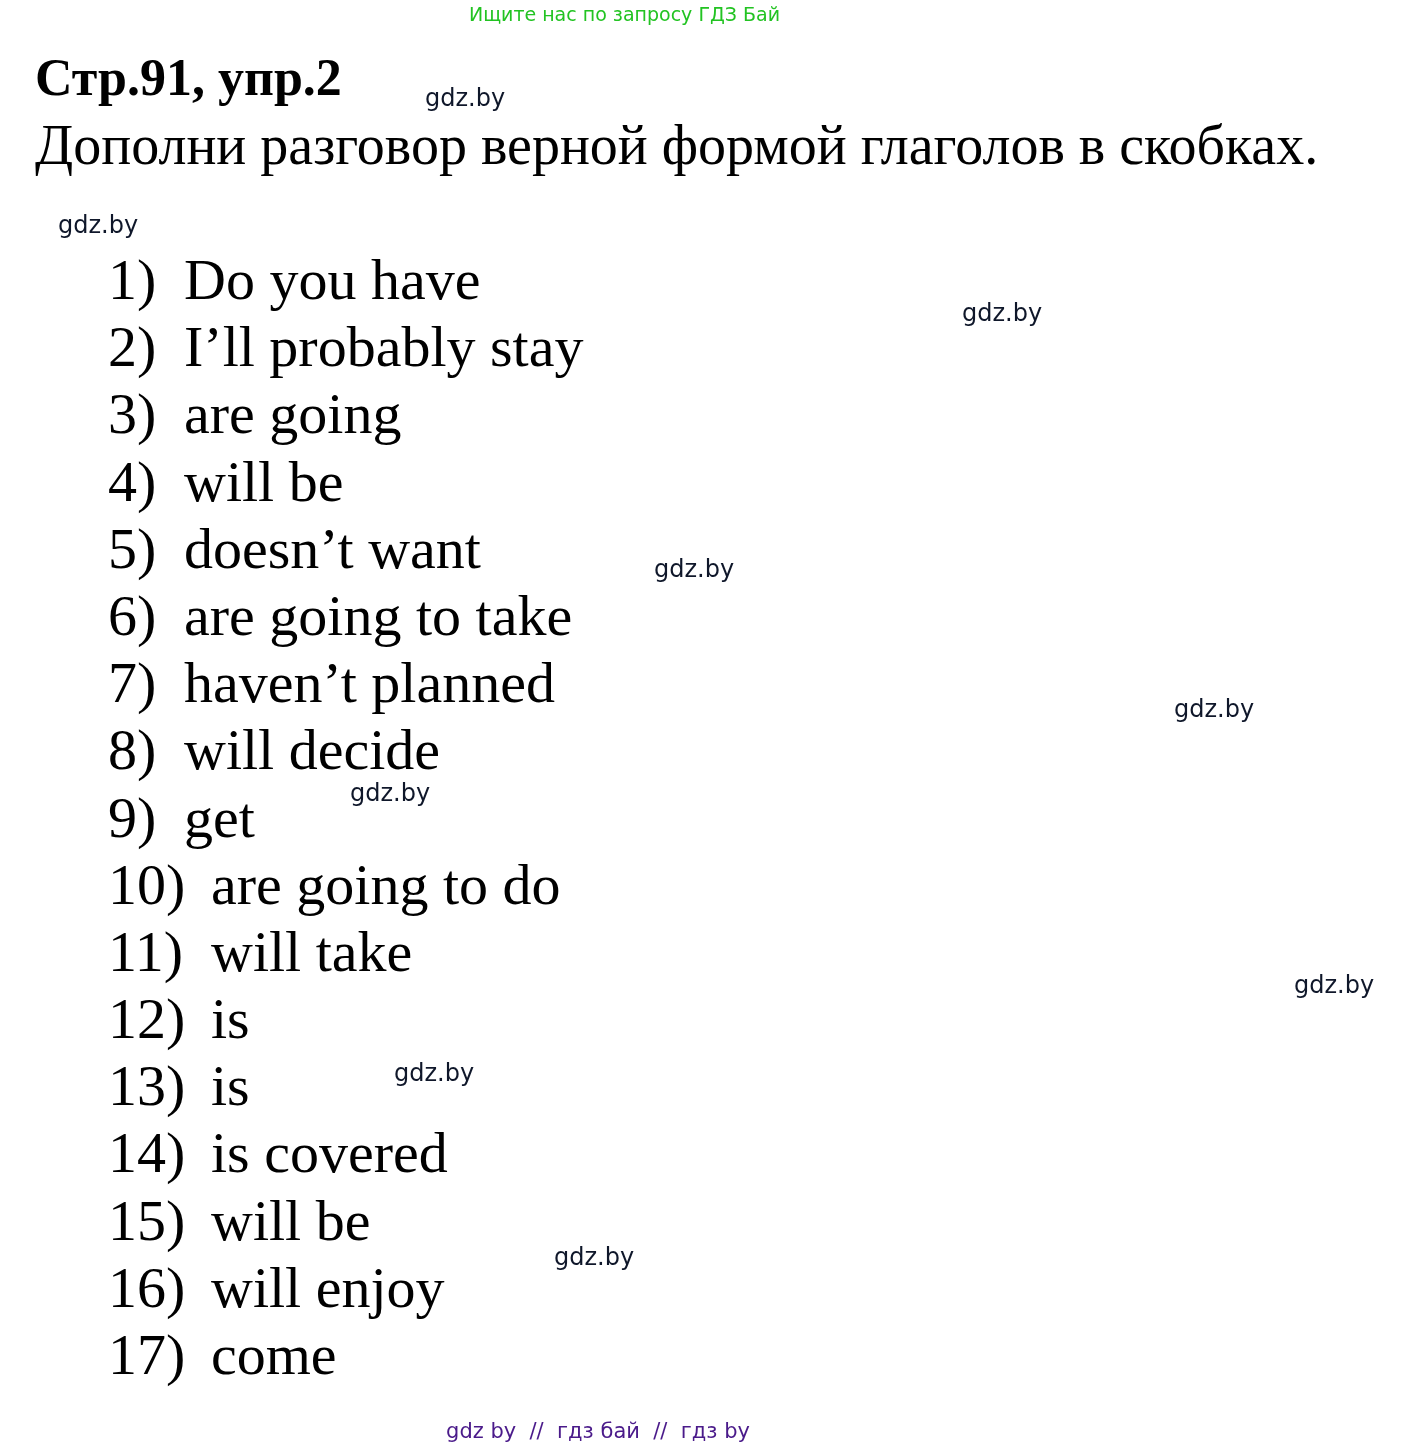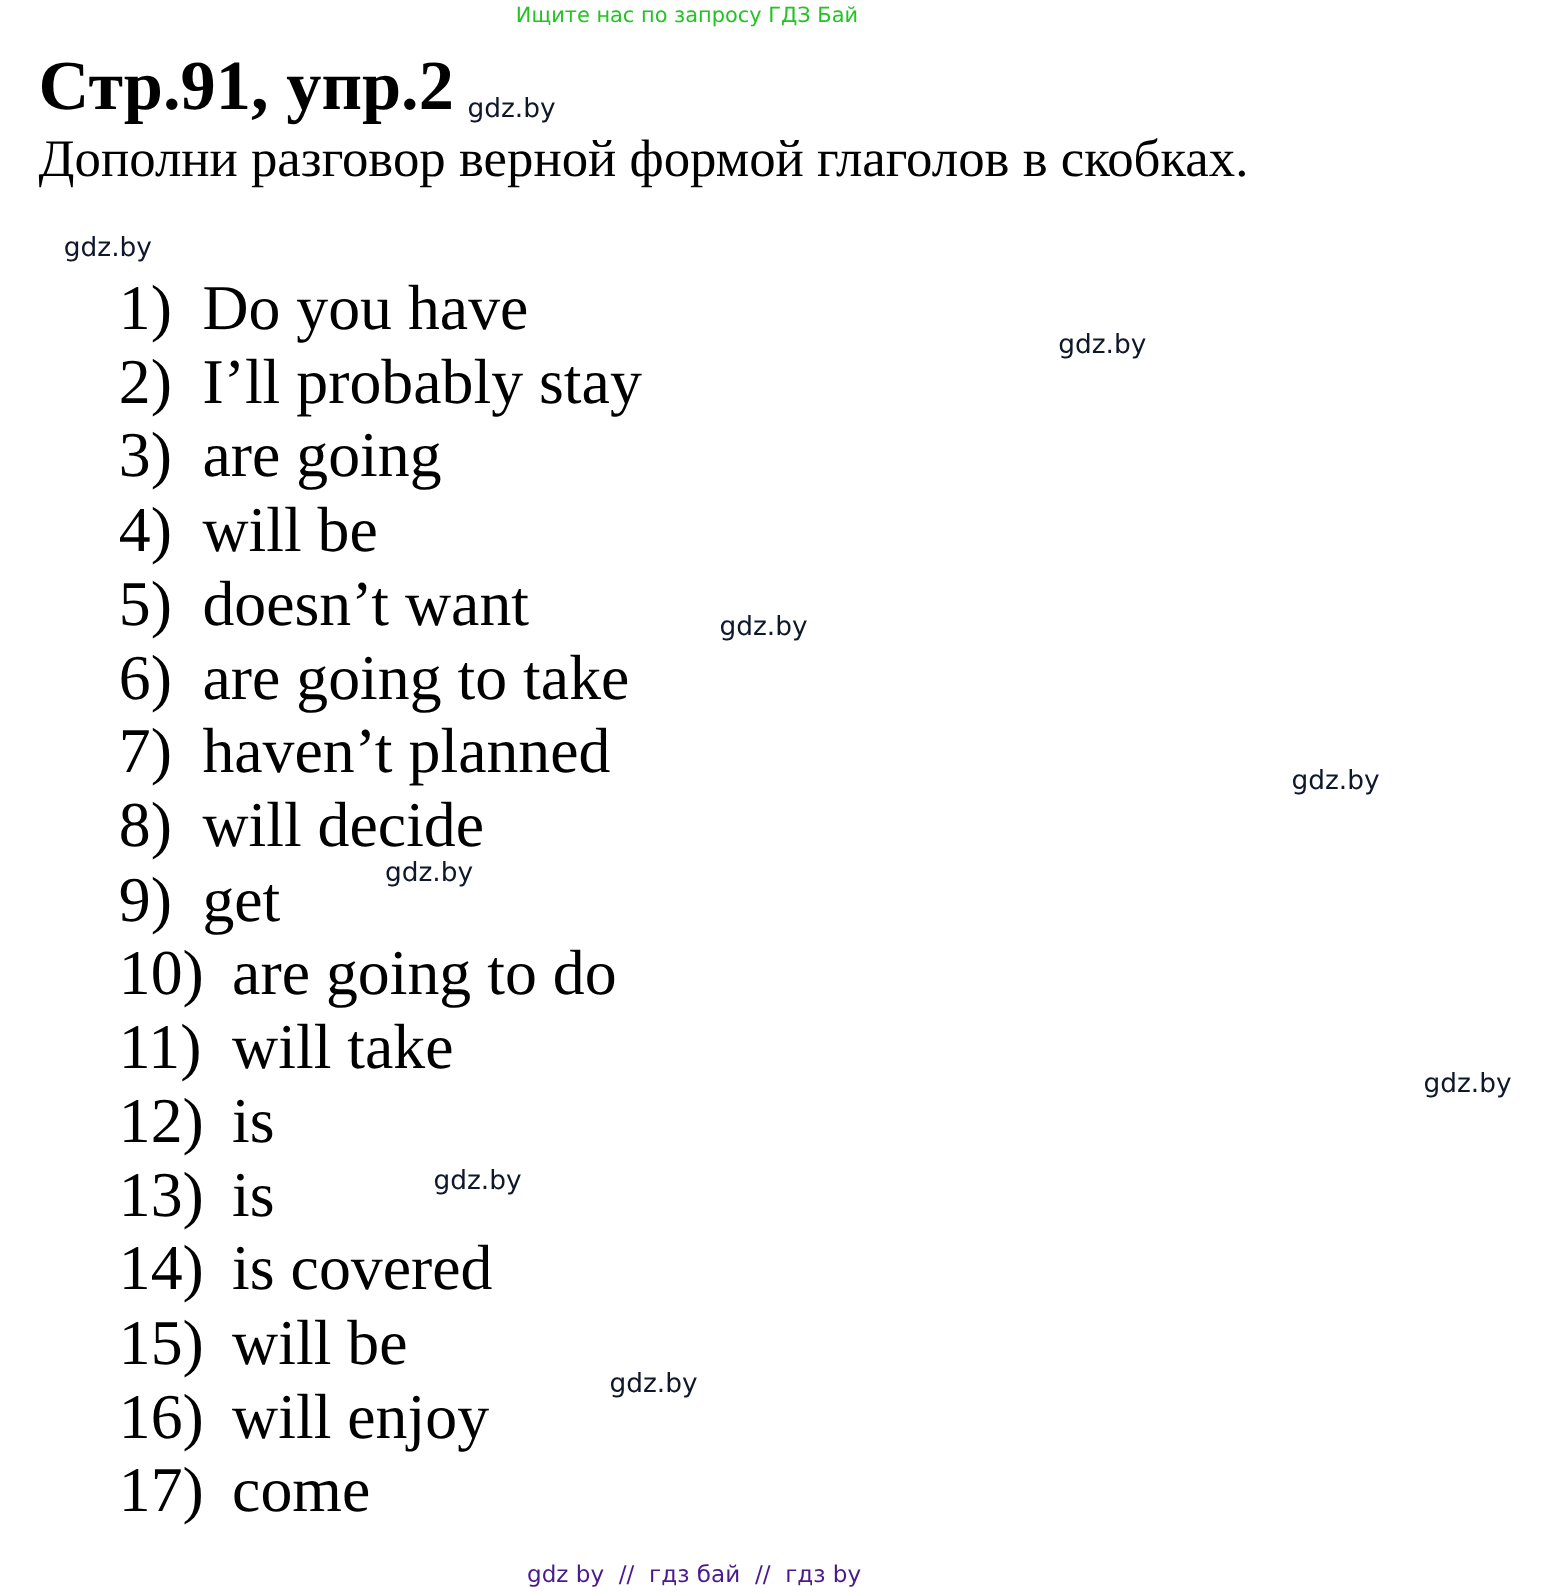--- a/index.html
+++ b/index.html
@@ -3,38 +3,38 @@
 <meta charset="utf-8">
 <style>
   html, body { margin: 0; padding: 0; background: #ffffff; }
   body { width: 1415px; height: 1449px; position: relative; overflow: hidden; }
   .top-banner {
     position: absolute; left: 0; top: 0; width: 1249px; text-align: center;
     font-family: "DejaVu Sans", sans-serif; font-size: 19px; color: #22c322; line-height: 28px;
   }
   .title {
     position: absolute; left: 35px; top: 48px;
-    font-family: "Liberation Serif", serif; font-weight: bold; font-size: 64px; color: #000; line-height: 60px;
+    font-family: "Liberation Serif", serif; font-weight: bold; font-size: 52px; color: #000; line-height: 60px;
   }
   .instruction {
     position: absolute; left: 35px; top: 114px;
-    font-family: "Liberation Serif", serif; font-size: 48px; color: #000; line-height: 62px; white-space: nowrap; text-align: center;
+    font-family: "Liberation Serif", serif; font-size: 56px; color: #000; line-height: 62px; white-space: nowrap; text-align: center;
   }
   .wm {
     position: absolute; font-family: "DejaVu Sans", sans-serif; font-size: 24px; color: #0f172a; line-height: 30px;
   }
   .answers { position: absolute; left: 108px; top: 246px; margin: 0; padding: 0; list-style: none; }
   .answer {
     font-family: "Liberation Serif", serif; font-size: 58px; color: #000; height: 67.2px; line-height: 67.2px; white-space: nowrap;
   }
   .num { display: inline-block; width: 76px; }
   .num.two { width: 103px; }
   .footer {
     position: absolute; left: 0; top: 1416px; width: 1196px; text-align: center;
-    font-family: "DejaVu Sans", sans-serif; font-size: 21px; color: #4a1a8a; line-height: 30px; padding-left: 33px;
+    font-family: "DejaVu Sans", sans-serif; font-size: 21px; color: #4a1a8a; line-height: 30px;
   }
 </style>
 </head>
 <body>
 
 <div class="top-banner">Ищите нас по запросу ГДЗ Бай</div>
 
 <div class="title">Стр.91, упр.2</div>
 <div class="wm" style="left:425px; top:83px;">gdz.by</div>
 <div class="instruction">Дополни разговор верной формой глаголов в скобках.</div>

